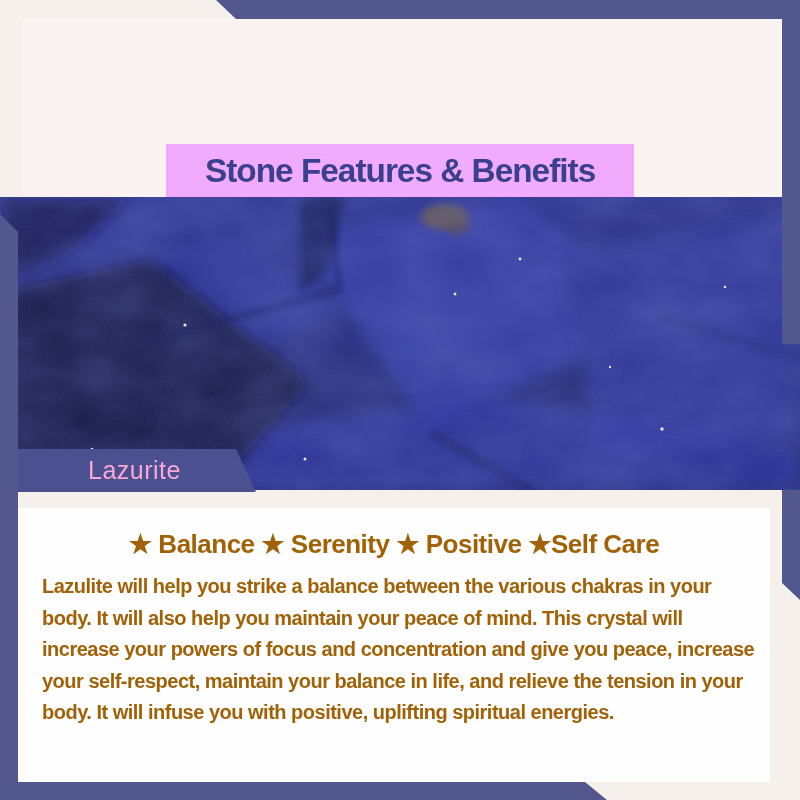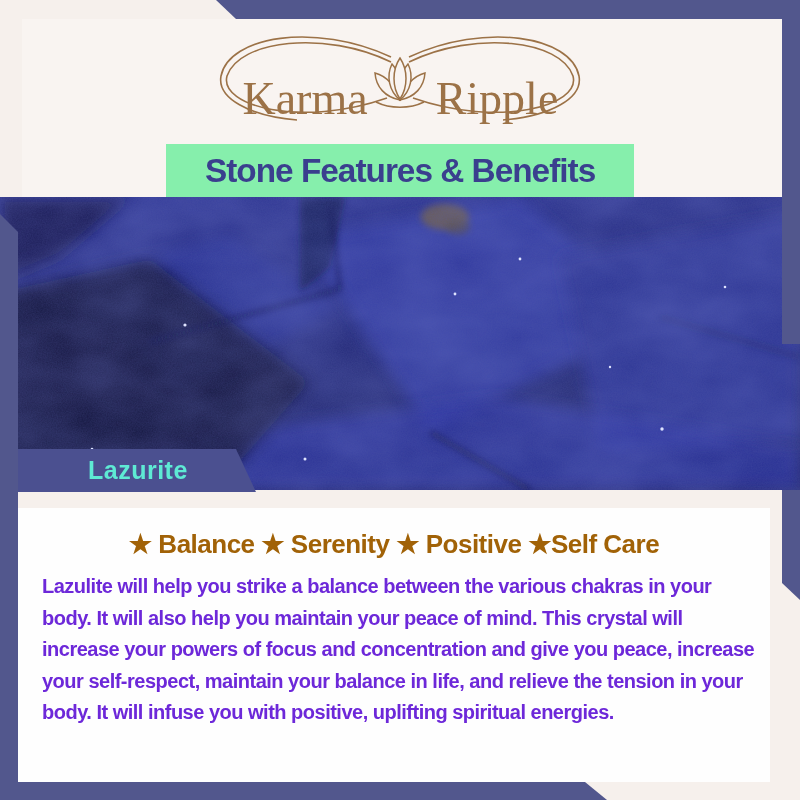--- a/index.html
+++ b/index.html
@@ -17,75 +17,52 @@
     clip-path:polygon(0 0,100% 0,100% 100%,0 93px);z-index:6;}
   .frame-left{left:0;top:214px;width:18px;height:586px;
     clip-path:polygon(0 0,100% 18px,100% 100%,0 100%);z-index:6;}
   .frame-bottom{left:0;top:782px;width:607px;height:18px;
     clip-path:polygon(0 0,585px 0,100% 100%,0 100%);z-index:6;}
   
   .top-inner{position:absolute;left:22px;top:19px;width:760px;height:178px;
     background:#f9f4f1;z-index:1;}
   .logo-wrap{position:absolute;left:205px;top:24px;width:390px;height:112px;z-index:3;}
   .heading-band{position:absolute;left:166px;top:144px;width:468px;height:53px;
-    background:#86efac;z-index:3;display:flex;align-items:center;justify-content:center;}
+    background:#f0abfc;z-index:3;display:flex;align-items:center;justify-content:center;}
   .heading-band h1{
     margin:0;font-size:34px;font-weight:bold;letter-spacing:-1px;
     color:#3a3f8e;white-space:nowrap;transform:scaleX(.98);}
   
   .photo{position:absolute;left:0;top:197px;width:800px;height:293px;z-index:4;}
   .photo svg{display:block;}
   
   .stone-label{position:absolute;left:18px;top:449px;width:238px;height:43px;
     background:#4b5090;z-index:7;
     clip-path:polygon(0 0,218px 0,100% 100%,0 100%);}
   .stone-label span{
     display:block;padding-left:70px;line-height:43px;
-    font-size:25px;font-weight:bold;letter-spacing:.5px;color:#5eead4;}
+    font-size:25px;font-weight:normal;letter-spacing:.5px;color:#f9a8d4;}
   
   .bottom-panel{position:absolute;left:18px;top:508px;width:752px;height:274px;
     background:#fefefe;z-index:5;}
   .benefits-line{
     margin:21px 10px 0 10px;text-align:center;
     font-size:26px;font-weight:bold;letter-spacing:-.5px;color:#a16207;white-space:nowrap;}
   .description{
     margin:11px 14px 0 24px;width:716px;
     font-size:20px;line-height:31.5px;font-weight:bold;letter-spacing:-.5px;
-    color:#6d28d9;text-align:left;}
+    color:#a16207;text-align:left;}
 </style>
 </head>
 <body>
 
 <div class="canvas">
 
   <div class="top-inner"></div>
 
-  <div class="logo-wrap">
-    <svg width="390" height="112" viewBox="0 0 390 112">
-      <g fill="none" stroke="#9c7247" stroke-width="1.6">
-
-        <path d="M 186,38 C 120,6 34,16 22,52 C 14,82 96,104 182,74"></path>
-        <path d="M 186,33 C 110,-2 24,12 16,52 C 12,74 44,92 92,96"></path>
-
-        <path d="M 204,38 C 270,6 356,16 368,52 C 376,82 294,104 208,74"></path>
-        <path d="M 204,33 C 280,-2 366,12 374,52 C 378,74 346,92 298,96"></path>
-      </g>
-
-      <g transform="translate(195,76)" stroke="#9c7247" stroke-width="1.5" fill="#f9f4f1">
-        <path d="M0,0 C -15,-3 -24,-13 -25,-27 C -13,-24 -4,-13 0,0 Z"></path>
-        <path d="M0,0 C 15,-3 24,-13 25,-27 C 13,-24 4,-13 0,0 Z"></path>
-        <path d="M0,0 C -11,-9 -14,-24 -8,-36 C 0,-27 3,-12 0,0 Z"></path>
-        <path d="M0,0 C 11,-9 14,-24 8,-36 C 0,-27 -3,-12 0,0 Z"></path>
-        <path d="M0,-1 C -8,-13 -8,-30 0,-42 C 8,-30 8,-13 0,-1 Z"></path>
-        <path d="M -24,2 C -10,9 10,9 24,2" fill="none"></path>
-      </g>
-      <text x="100" y="90" text-anchor="middle" font-family="Liberation Serif, serif" font-size="46" fill="#9c7247">Karma</text>
-      <text x="292" y="90" text-anchor="middle" font-family="Liberation Serif, serif" font-size="46" fill="#9c7247">Ripple</text>
-    </svg>
-  </div>
 
   <div class="heading-band">
     <h1>Stone Features &amp; Benefits</h1>
   </div>
 
   <div class="photo">
     <svg width="800" height="293" viewBox="0 0 800 293">
       <defs>
         <linearGradient id="rockBase" x1="0" y1="0" x2="0.3" y2="1">
           <stop offset="0" stop-color="#2b3292"></stop>

